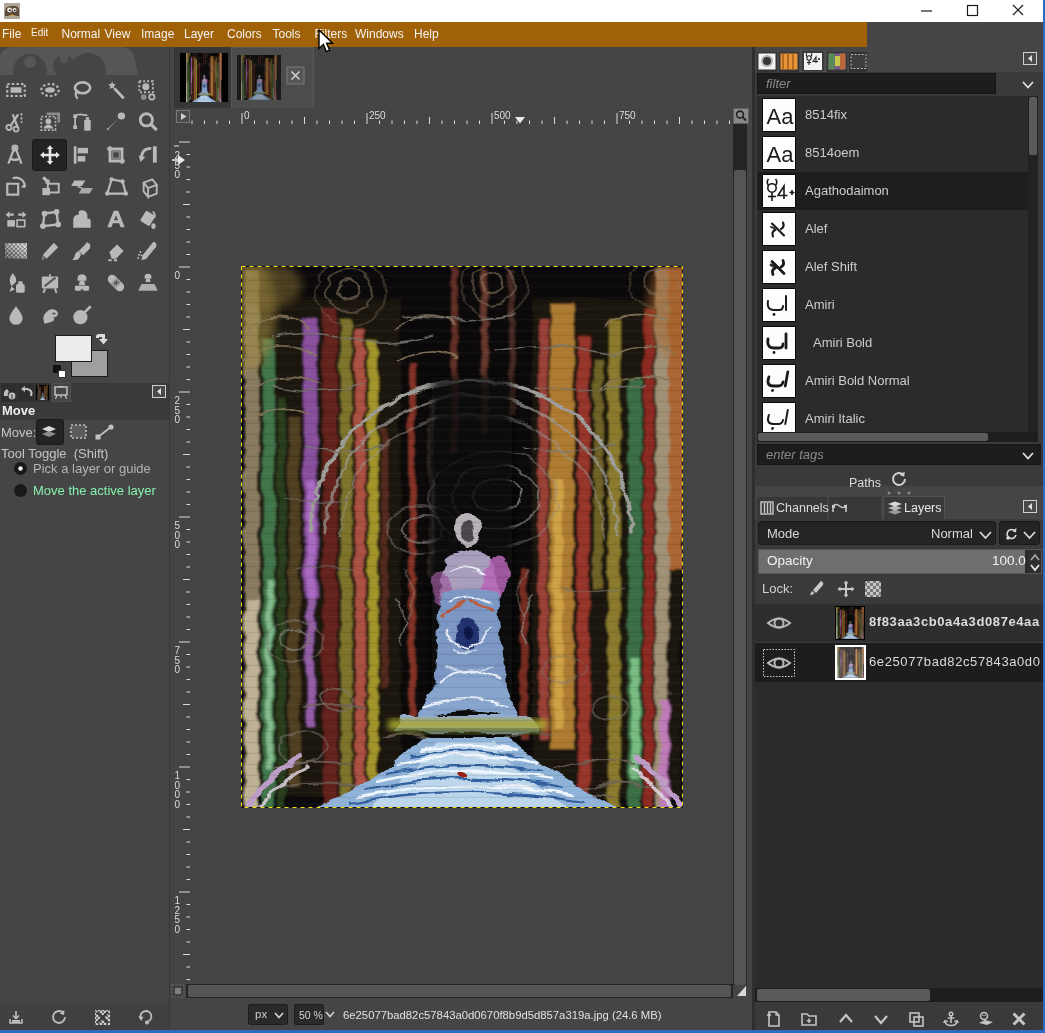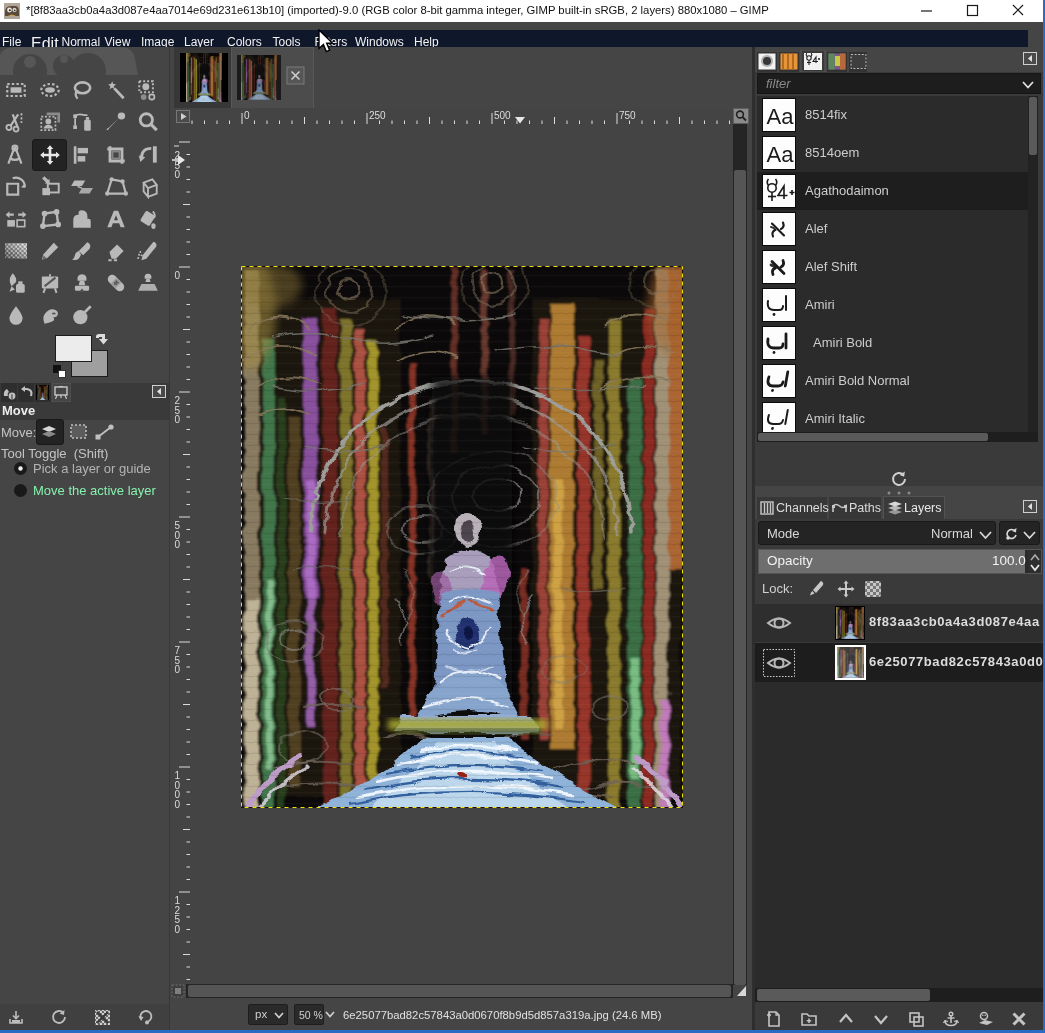--- a/index.html
+++ b/index.html
@@ -220,34 +220,33 @@
 <div class="abs" style="left:0;top:0;width:1045px;height:22px;background:#ffffff">
  <svg class="abs" style="left:4px;top:3px" width="16" height="16" viewBox="0 0 16 16">
   <rect width="16" height="16" fill="#b0a698"></rect>
   <path d="M1,9 Q1,3 7,3 L12,3 Q15,4 15,8 L15,13 L1,13 Z" fill="#5a4a3c"></path>
   <circle cx="5.5" cy="7" r="2.4" fill="#f0ece4"></circle>
         <circle cx="10.5" cy="7" r="2" fill="#f0ece4"></circle>
   <circle cx="5.8" cy="7.3" r="1" fill="#222"></circle>
         <circle cx="10.7" cy="7.3" r="0.9" fill="#222"></circle>
   <path d="M4,13 q4,-3 8,0 z" fill="#c8a050"></path>
  </svg>
- <div class="abs" style="left:26px;top:4px;font-size:11.3px;color:#111">*[8f83aa3cb0a4a3d087e4aa7014e69d231e613b10] (imported)-9.0 (RGB color 8-bit gamma integer, GIMP built-in sRGB, 2 layers) 880x1080 – GIMP</div>
  <svg class="abs" style="left:915px;top:0" width="130" height="22" viewBox="0 0 130 22">
   <g stroke="#1a1a1a" stroke-width="1.2" fill="none">
    <line x1="6" y1="11" x2="17" y2="11"></line>
    <rect x="52.5" y="5.5" width="10" height="10"></rect>
    <line x1="98" y1="5" x2="108" y2="15"></line>
           <line x1="108" y1="5" x2="98" y2="15"></line>
   </g>
  </svg>
 </div>
 
-<div class="abs" style="left:0;top:30px;width:1028px;height:25px;background:#0f172a">
+<div class="abs" style="left:0;top:22px;width:867px;height:25px;background:#a16207">
 <div class="abs" style="left:2px;top:5px;font-size:12px;color:#f2f2f2">File</div>
-<div class="abs" style="left:31px;top:5px;font-size:16px;color:#f2f2f2">Edit</div>
+<div class="abs" style="left:31px;top:5px;font-size:10px;color:#f2f2f2">Edit</div>
 <div class="abs" style="left:61.5px;top:5px;font-size:12px;color:#f2f2f2">Normal</div>
 <div class="abs" style="left:104.5px;top:5px;font-size:12px;color:#f2f2f2">View</div>
 <div class="abs" style="left:141px;top:5px;font-size:12px;color:#f2f2f2">Image</div>
 <div class="abs" style="left:184px;top:5px;font-size:12px;color:#f2f2f2">Layer</div>
 <div class="abs" style="left:227px;top:5px;font-size:12px;color:#f2f2f2">Colors</div>
 <div class="abs" style="left:272.5px;top:5px;font-size:12px;color:#f2f2f2">Tools</div>
 <div class="abs" style="left:314.5px;top:5px;font-size:12px;color:#f2f2f2">Filters</div>
 <div class="abs" style="left:355px;top:5px;font-size:12px;color:#f2f2f2">Windows</div>
 <div class="abs" style="left:414px;top:5px;font-size:12px;color:#f2f2f2">Help</div>
 </div>
@@ -811,21 +810,21 @@
           <rect x="78" y="6" width="5" height="10" fill="#c8c84a"></rect>
         </g>
  <rect x="92" y="2" width="20" height="20" fill="#333"></rect>
  <rect x="94" y="4.5" width="15" height="14" fill="#3e3e3e" stroke="#bbb" stroke-dasharray="2 1.6"></rect>
 </svg>
 <svg class="abs" style="left:268px;top:5px" width="14" height="13" viewBox="0 0 14 13">
  <rect x="0.5" y="0.5" width="13" height="12" fill="#4a4a4a" stroke="#d0d0d0"></rect>
  <path d="M9,3 L5,6.5 L9,10 Z" fill="#e0e0e0"></path>
 </svg>
 
-<div class="abs" style="left:2px;top:26px;width:284px;height:21px;background:#1d1d1d;border:1px solid #161616">
+<div class="abs" style="left:2px;top:26px;width:239px;height:21px;background:#1d1d1d;border:1px solid #161616">
  <div class="abs" style="left:8px;top:2px;font-size:13px;font-style:italic;color:#8a8a8a">filter</div>
  <svg class="abs" style="left:264px;top:7px" width="12" height="8" viewBox="0 0 12 8">
           <path d="M1,1 L6,6.5 L11,1" stroke="#e0e0e0" stroke-width="1.8" fill="none"></path>
         </svg>
 </div>
 
 <div class="abs" style="left:2px;top:49px;width:271px;height:336px;background:#2b2b2b;overflow:hidden">
 <div class="abs" style="left:5px;top:2px;width:34px;height:34px;background:#fdfdfd;border:1px solid #0a0a0a"></div>
 <svg class="abs" style="left:6px;top:3px" width="32" height="32" viewBox="0 0 32 32">
           <text x="17" y="25" font-size="22" fill="#1a1a1a" text-anchor="middle">Aa</text>
@@ -904,20 +903,26 @@
             <circle cx="11" cy="25.5" r="1.4" fill="#1a1a1a" stroke="none"></circle>
           </g>
         </svg>
 <div class="abs" style="left:48px;top:315px;font-size:13px;color:#cccccc">Amiri Italic</div>
 </div>
 <div class="abs" style="left:273px;top:49px;width:10px;height:336px;background:#222"></div>
 <div class="abs" style="left:274px;top:50px;width:8px;height:58px;background:#5a5a5a;border-radius:2px"></div>
 <div class="abs" style="left:2px;top:385px;width:281px;height:10px;background:#1e1e1e"></div>
 <div class="abs" style="left:3px;top:386px;width:230px;height:8px;background:#5a5a5a;border-radius:2px"></div>
 
+<div class="abs" style="left:2px;top:397px;width:284px;height:21px;background:#1d1d1d;border:1px solid #161616">
+ <div class="abs" style="left:8px;top:2px;font-size:13px;font-style:italic;color:#8a8a8a">enter tags</div>
+ <svg class="abs" style="left:264px;top:7px" width="12" height="8" viewBox="0 0 12 8">
+          <path d="M1,1 L6,6.5 L11,1" stroke="#e0e0e0" stroke-width="1.8" fill="none"></path>
+        </svg>
+</div>
 
 <svg class="abs" style="left:135px;top:423px" width="18" height="18" viewBox="0 0 18 18">
  <path d="M13.5,5 A6 6 0 1 0 15,9" stroke="#cfcfcf" stroke-width="2" fill="none"></path>
  <path d="M14.8,1.5 L14.2,6.8 L9.6,5 Z" fill="#cfcfcf"></path>
 </svg>
 <div class="abs" style="left:130px;top:444px;width:30px;height:4px;color:#999">
         <svg width="30" height="4">
           <circle cx="4" cy="2" r="1.5" fill="#8a8a8a"></circle>
           <circle cx="14" cy="2" r="1.5" fill="#8a8a8a"></circle>
           <circle cx="24" cy="2" r="1.5" fill="#8a8a8a"></circle>
@@ -932,21 +937,21 @@
  <line x1="7.5" y1="2" x2="7.5" y2="12" stroke="#c8c8c8" stroke-width="1.4"></line>
  <line x1="10.5" y1="2" x2="10.5" y2="12" stroke="#c8c8c8" stroke-width="1.4"></line>
 </svg>
 <div class="abs" style="left:21px;top:454px;font-size:12.5px;color:#dcdcdc">Channels</div>
 <div class="abs" style="left:74px;top:450px;width:52px;height:22px;background:#373737"></div>
 <svg class="abs" style="left:77px;top:455px" width="15" height="12" viewBox="0 0 15 12">
  <path d="M1,10 L1,4 Q4,1 7.5,4 Q11,7 14,4 L14,10" stroke="#c8c8c8" stroke-width="1.6" fill="none"></path>
  <rect x="0" y="3" width="3" height="3" fill="#c8c8c8"></rect>
         <rect x="12" y="3" width="3" height="3" fill="#c8c8c8"></rect>
 </svg>
-<div class="abs" style="left:94px;top:454px;font-size:12.5px;color:#dcdcdc">Paths</div>
+<div class="abs" style="left:94px;top:429px;font-size:12.5px;color:#dcdcdc">Paths</div>
 <div class="abs" style="left:128px;top:449px;width:62px;height:23px;background:#3a3a3a;border:1px solid #525252;border-bottom:none"></div>
 <svg class="abs" style="left:132px;top:453px" width="16" height="16" viewBox="0 0 16 16">
  <g fill="#d8d8d8">
           <path d="M1,4 L8,1.5 L15,4 L8,6.5 Z"></path>
           <path d="M1,8 L8,5.5 L15,8 L8,10.5 Z" opacity="0.8"></path>
           <path d="M1,12 L8,9.5 L15,12 L8,14.5 Z" opacity="0.6"></path>
         </g>
 </svg>
 <div class="abs" style="left:149px;top:454px;font-size:12.5px;color:#e8e8e8">Layers</div>
 <svg class="abs" style="left:268px;top:453px" width="14" height="13" viewBox="0 0 14 13">
@@ -1019,21 +1024,21 @@
         <rect x="0.5" y="0.5" width="31" height="27" fill="none" stroke="#cfcfcf" stroke-width="1" stroke-dasharray="1.5 1.5"></rect>
         <path d="M5,14 Q16,5 27,14 Q16,23 5,14 Z" fill="none" stroke="#b8b8b8" stroke-width="2"></path>
         <circle cx="16" cy="14" r="4.5" fill="none" stroke="#b8b8b8" stroke-width="2"></circle>
       </svg>
 <div class="abs" style="left:80px;top:598px;width:31px;height:35px;background:#fff"></div>
 <svg class="abs" style="left:82px;top:600px" width="27" height="31" viewBox="0 0 27 31">
         <g opacity="0.8">
           <use href="#artsym" width="27" height="31"></use>
         </g>
       </svg>
-<div class="abs" style="left:114px;top:607px;font-size:13px;font-weight:bold;color:#dcdcdc;letter-spacing:0.6px">6e25077bad82c57843a0d0</div>
+<div class="abs" style="left:114px;top:607px;font-size:13px;font-weight:normal;color:#dcdcdc;letter-spacing:0.6px">6e25077bad82c57843a0d0</div>
 <div class="abs" style="left:0;top:635px;width:288px;height:306px;background:#2b2b2b"></div>
 <div class="abs" style="left:0;top:941px;width:288px;height:14px;background:#1e1e1e"></div>
 <div class="abs" style="left:2px;top:942px;width:173px;height:12px;background:#5a5a5a;border-radius:2px"></div>
 <div class="abs" style="left:0;top:958px;width:288px;height:28px;background:#3a3a3a"></div>
 <svg class="abs" style="left:10px;top:963px" width="18" height="18" viewBox="0 0 18 18">
         <path d="M4,2 L11,2 L14,5 L14,16 L4,16 Z" fill="none" stroke="#c4c4c4" stroke-width="1.6"></path>
         <path d="M11,2 L11,5 L14,5" fill="none" stroke="#c4c4c4" stroke-width="1.3"></path>
         <path d="M2,5 L6,5 M4,3 L4,7" stroke="#c4c4c4" stroke-width="1.6"></path>
       </svg>
 <svg class="abs" style="left:45px;top:963px" width="18" height="18" viewBox="0 0 18 18">

